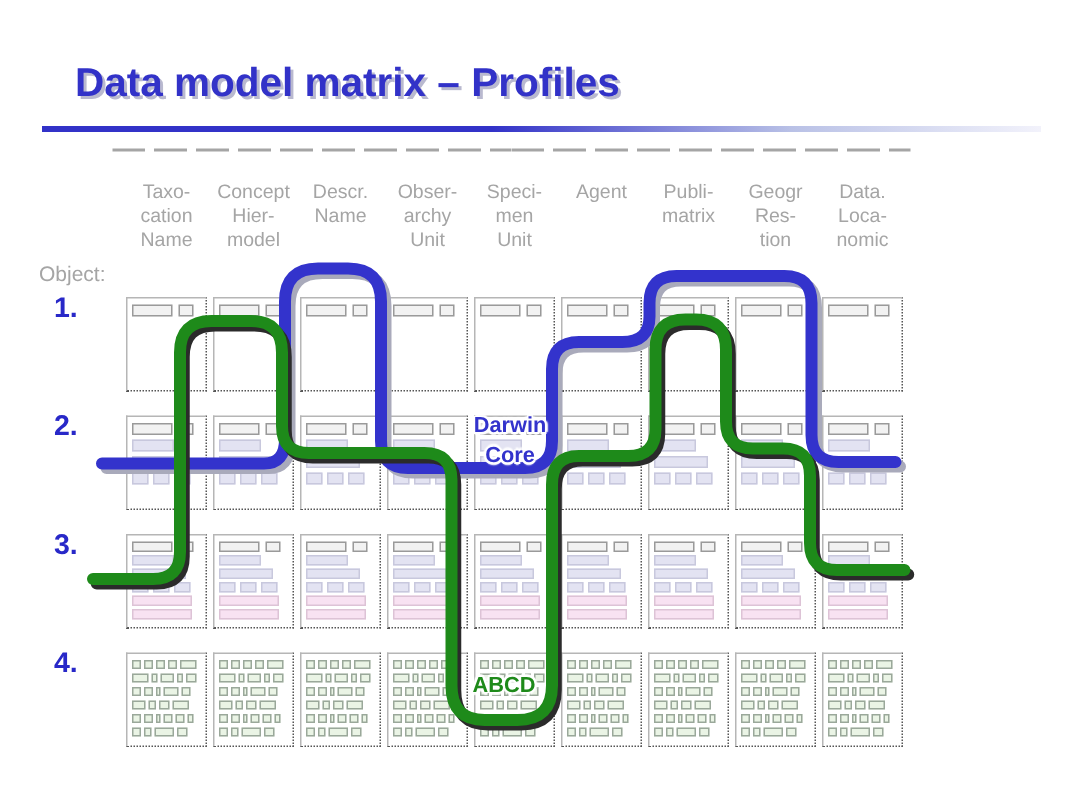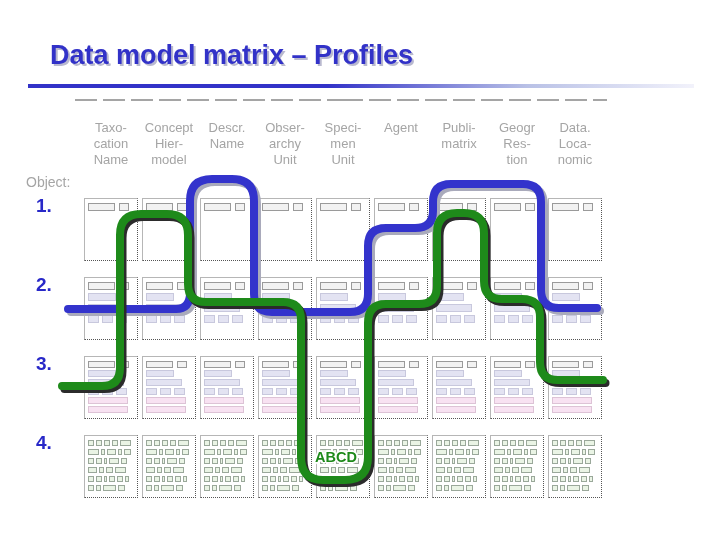--- a/index.html
+++ b/index.html
@@ -814,15 +814,16 @@
       </div>
     </div>
 
   <svg id="profile-lines" width="720" height="540" viewBox="0 0 720 540">
     <path fill="none" stroke="#a9aabb" stroke-width="8" stroke-linecap="round" stroke-linejoin="round" transform="translate(3,3)" d="M 68 309 L 176 309 Q 190 309 190 293 L 190 201 Q 190 179 212 179 L 232 179 Q 254 179 254 201 L 254 294 Q 254 312 272 312 L 350 312 Q 368 312 368 294 L 368 246 Q 368 228 386 228 L 415 228 Q 433 228 433 211 L 433 202 Q 433 184 451 184 L 523 184 Q 541 184 541 202 L 541 290 Q 541 308 559 308 L 597 308"></path>
     <path fill="none" stroke="#3333CC" stroke-width="8" stroke-linecap="round" stroke-linejoin="round" d="M 68 309 L 176 309 Q 190 309 190 293 L 190 201 Q 190 179 212 179 L 232 179 Q 254 179 254 201 L 254 294 Q 254 312 272 312 L 350 312 Q 368 312 368 294 L 368 246 Q 368 228 386 228 L 415 228 Q 433 228 433 211 L 433 202 Q 433 184 451 184 L 523 184 Q 541 184 541 202 L 541 290 Q 541 308 559 308 L 597 308"></path>
     <path fill="none" stroke="#2b2b2b" stroke-width="8" stroke-linecap="round" stroke-linejoin="round" transform="translate(2.5,3)" d="M 62 386 L 102 386 Q 120 386 120 368 L 120 235 Q 120 214 141 214 L 167 214 Q 188 214 188 235 L 188 284 Q 188 302 206 302 L 283 302 Q 301 302 301 320 L 301 457 Q 301 480 323 480 L 345 480 Q 368 480 368 457 L 368 323 Q 368 304 386 304 L 419 304 Q 437 304 437 286 L 437 233 Q 437 213 457 213 L 464 213 Q 484 213 484 233 L 484 281 Q 484 299 502 299 L 522 299 Q 540 299 540 317 L 540 362 Q 540 380 558 380 L 603 380"></path>
     <path fill="none" stroke="#1E8A1A" stroke-width="8" stroke-linecap="round" stroke-linejoin="round" d="M 62 386 L 102 386 Q 120 386 120 368 L 120 235 Q 120 214 141 214 L 167 214 Q 188 214 188 235 L 188 284 Q 188 302 206 302 L 283 302 Q 301 302 301 320 L 301 457 Q 301 480 323 480 L 345 480 Q 368 480 368 457 L 368 323 Q 368 304 386 304 L 419 304 Q 437 304 437 286 L 437 233 Q 437 213 457 213 L 464 213 Q 484 213 484 233 L 484 281 Q 484 299 502 299 L 522 299 Q 540 299 540 317 L 540 362 Q 540 380 558 380 L 603 380"></path>
   </svg>
 
+  <div class="profile-label" id="label-darwin" style="color: rgb(51, 51, 204);">Darwin<br>Core</div>
   <div class="profile-label" id="label-abcd" style="color: rgb(30, 138, 26);">ABCD</div>
 
 </div>
 
 </body></html>

